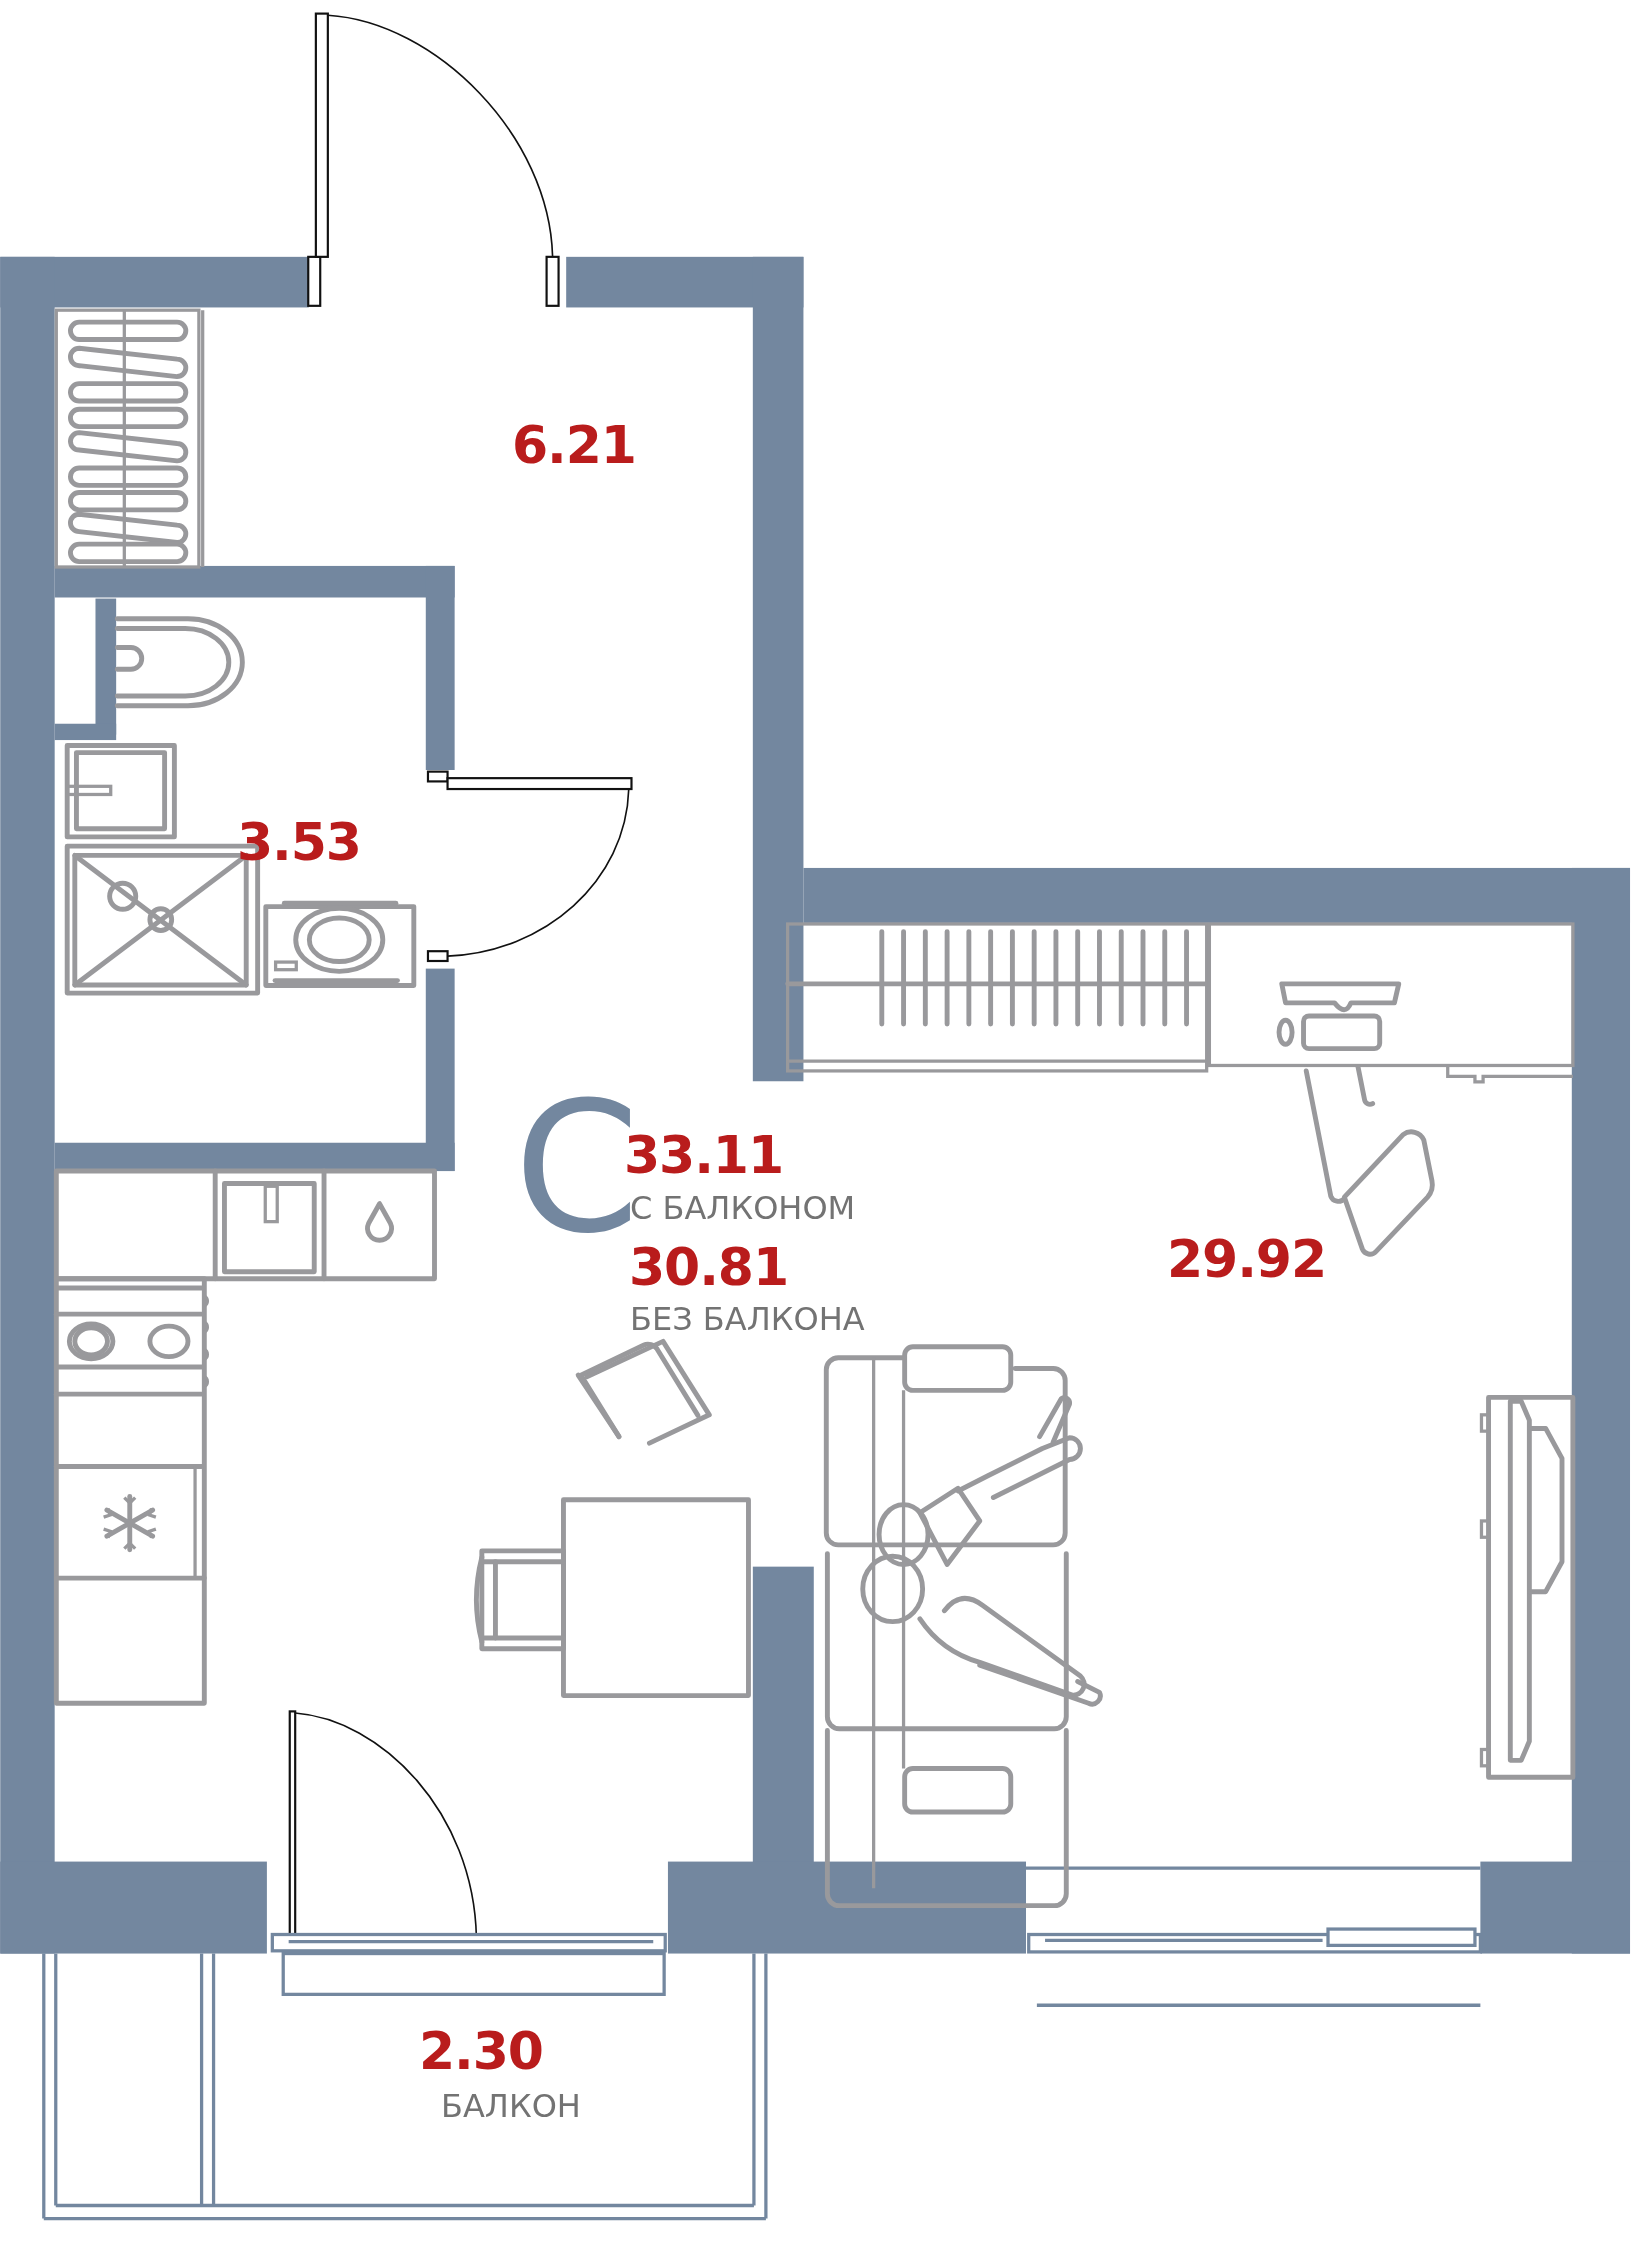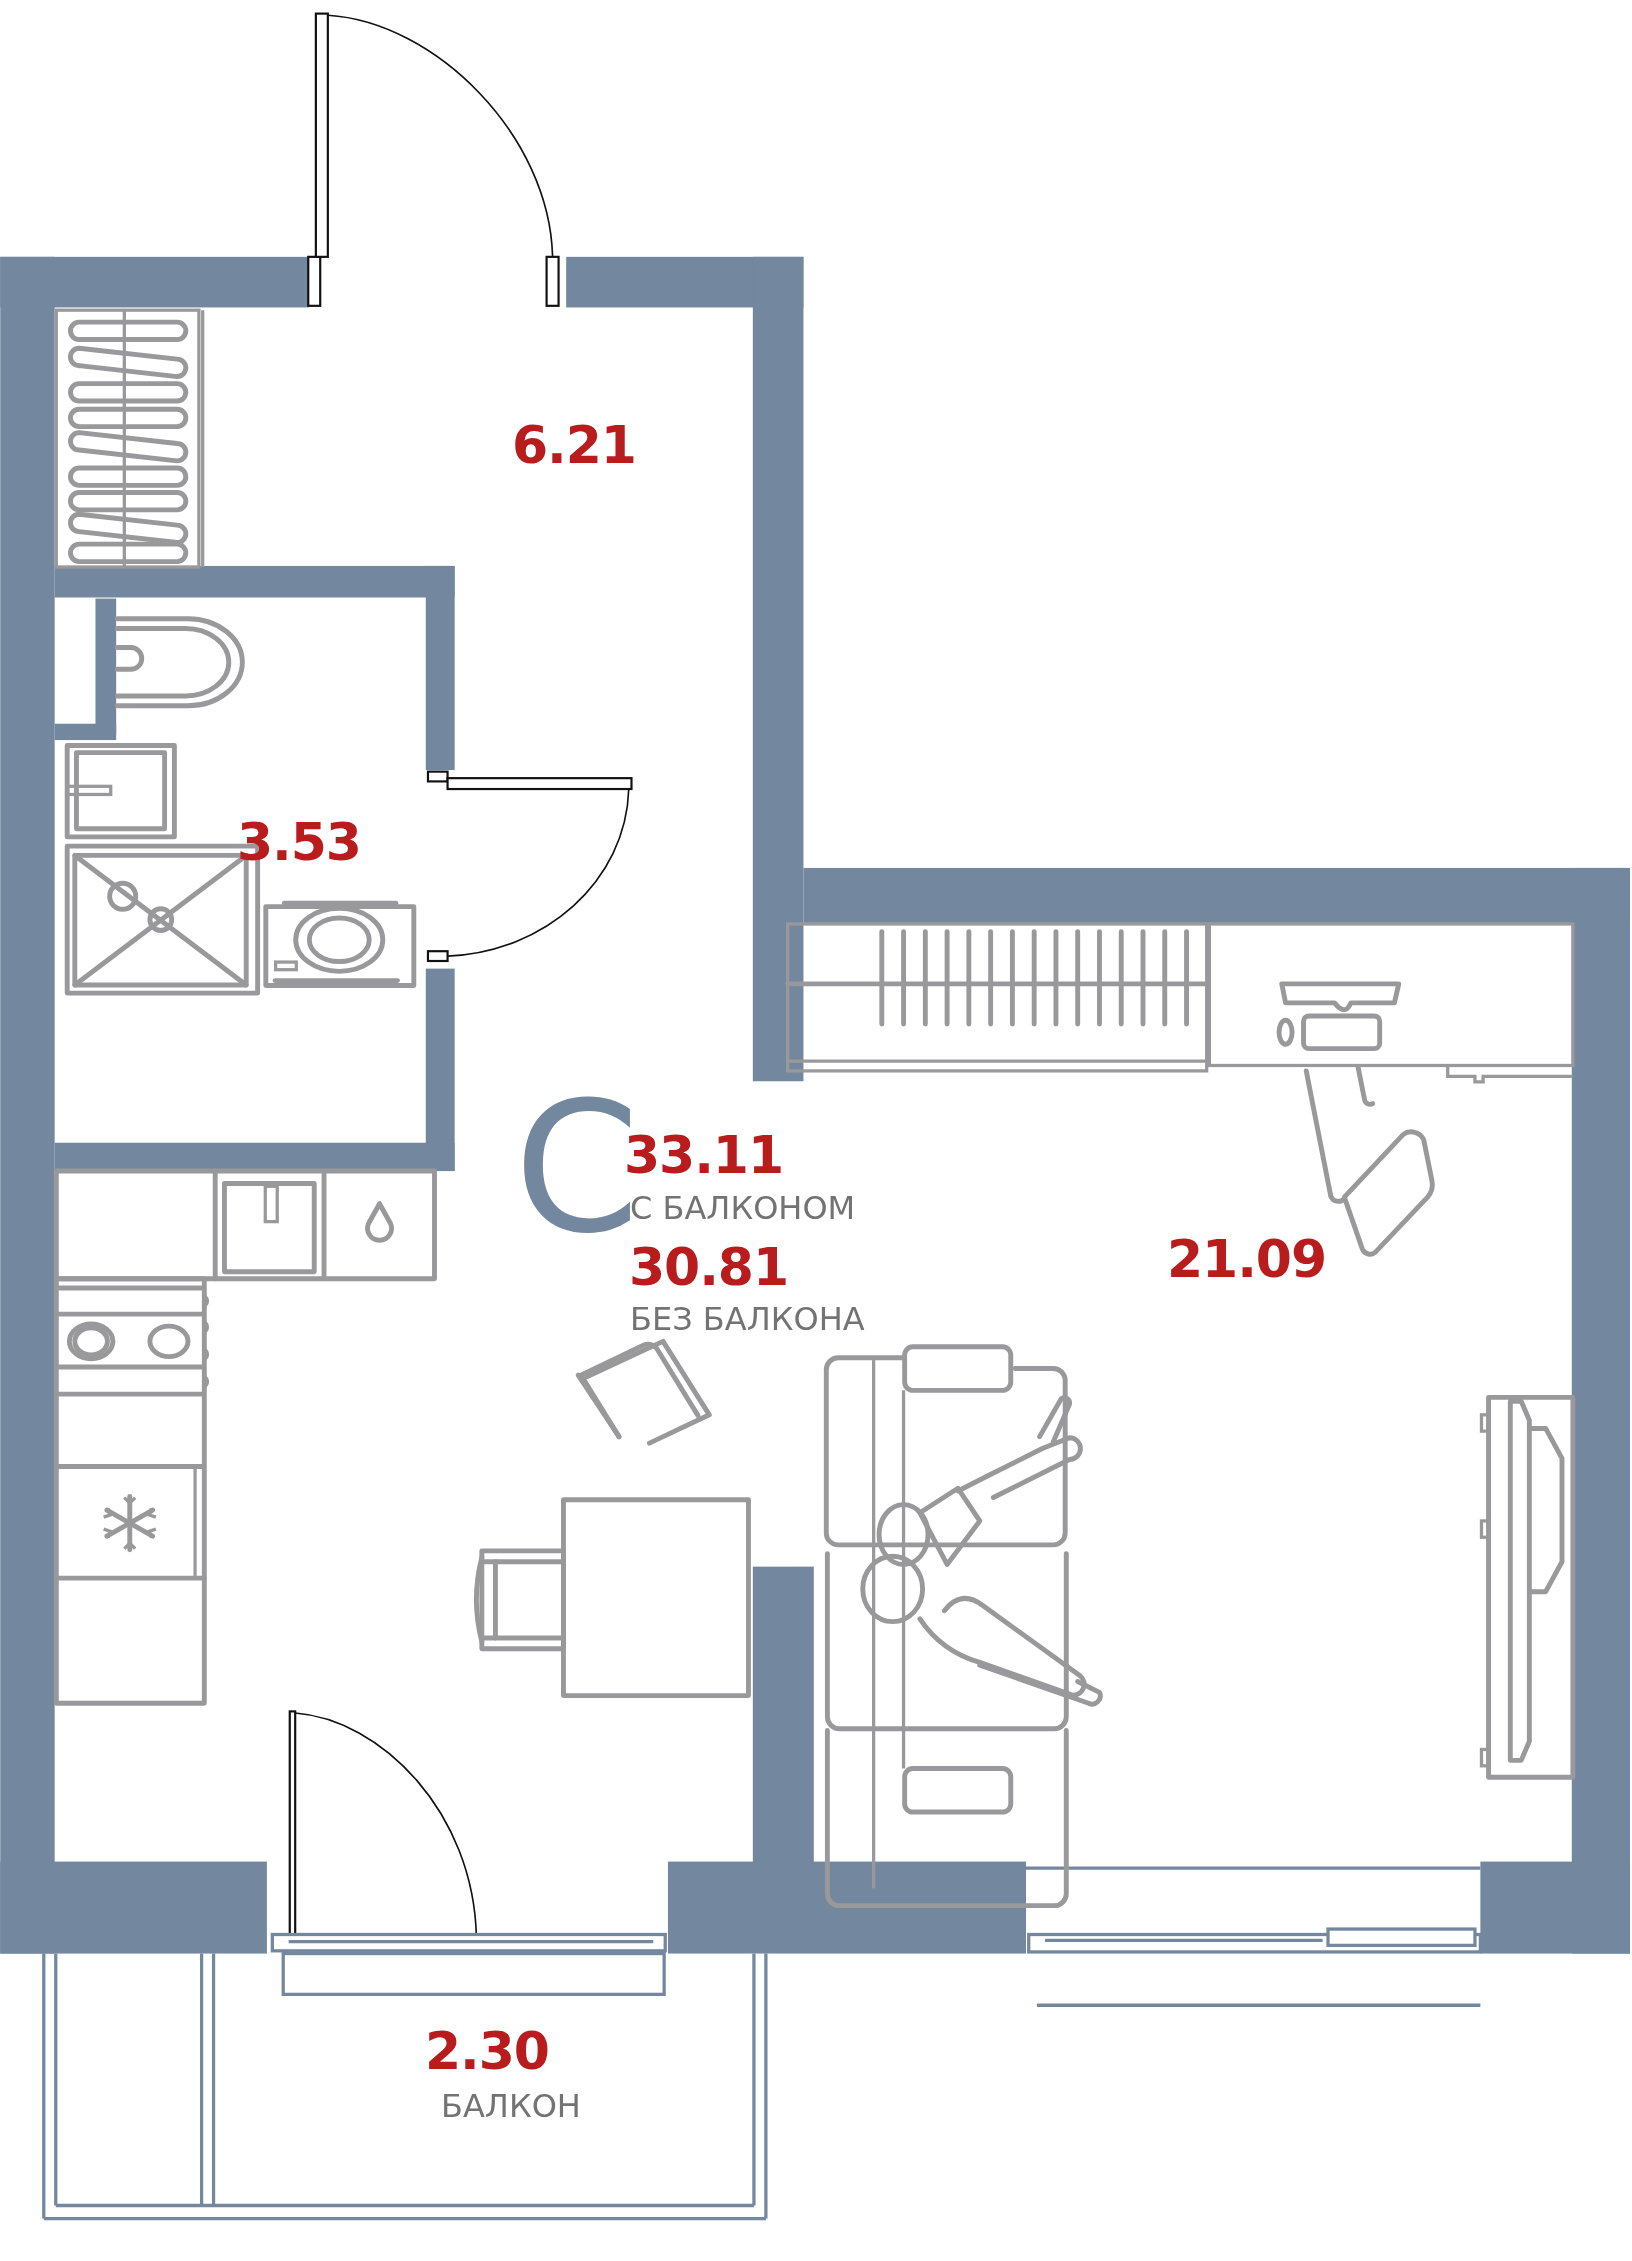--- a/index.html
+++ b/index.html
@@ -234,22 +234,22 @@
     <path class="furn" d="M2775 2575 h20 l15 35 v590 l-15 35 h-20 z"></path>
     <path class="furn" d="M2810 2625 h30 l30 55 v190 l-30 55 h-30"></path>
     <rect class="furn-thin" x="2722" y="2600" width="13" height="30"></rect>
     <rect class="furn-thin" x="2722" y="2795" width="13" height="30"></rect>
     <rect class="furn-thin" x="2722" y="3215" width="13" height="30"></rect>
   </g>
 </svg>
 
 <div class="label" style="left:512px; top:419px;">6.21</div>
 <div class="label" style="left:237px; top:816px;text-align:right;">3.53</div>
-<div class="label" style="left:1167px; top:1233px;">21.09</div>
-<div class="label" style="left:419px; top:2025px;margin-left:6px;">2.30</div>
+<div class="label" style="left:1167px; top:1233px;">29.92</div>
+<div class="label" style="left:419px; top:2025px;">2.30</div>
 <div class="sublabel" style="left:419px; top:2090px;margin-left:22px;">БАЛКОН</div>
 
 <div class="big-c" style="left:514px; top:1078px;">С</div>
 <div class="label" style="left:624px; top:1129px;">33.11</div>
 <div class="sublabel" style="left:630px; top:1192px;">С БАЛКОНОМ</div>
 <div class="label" style="left:629px; top:1241px;">30.81</div>
 <div class="sublabel" style="left:630px; top:1303px;">БЕЗ БАЛКОНА</div>
 
 
 </body></html>

